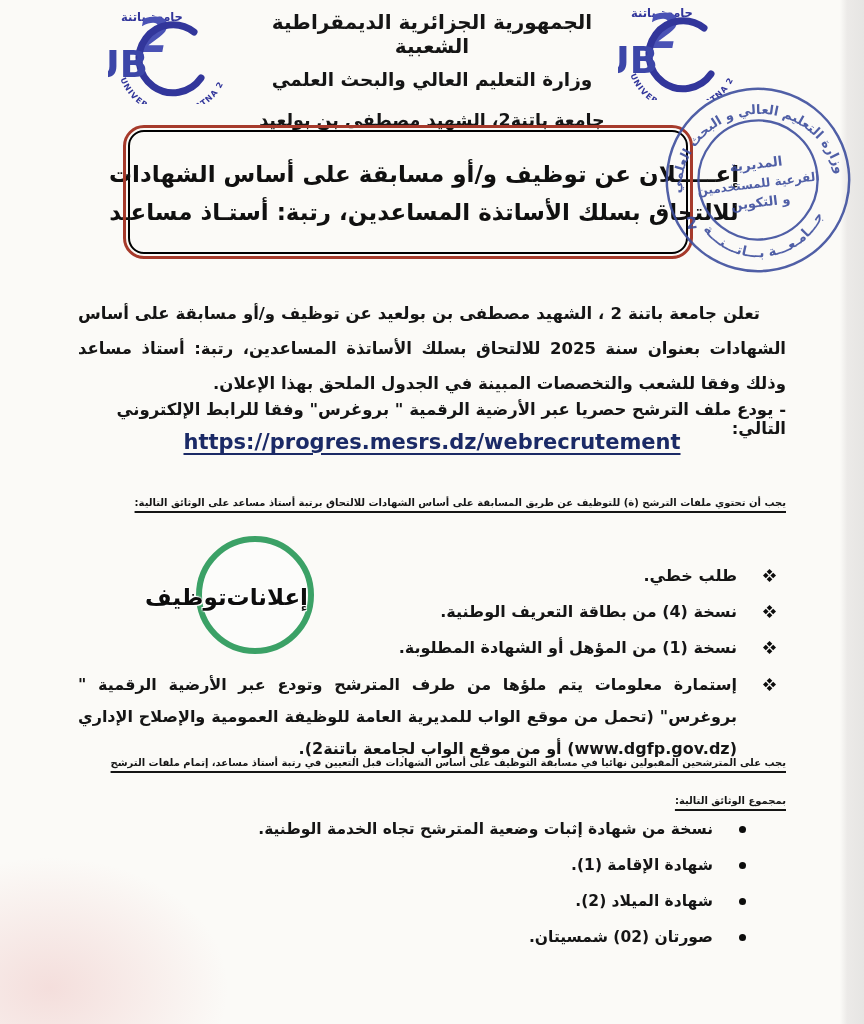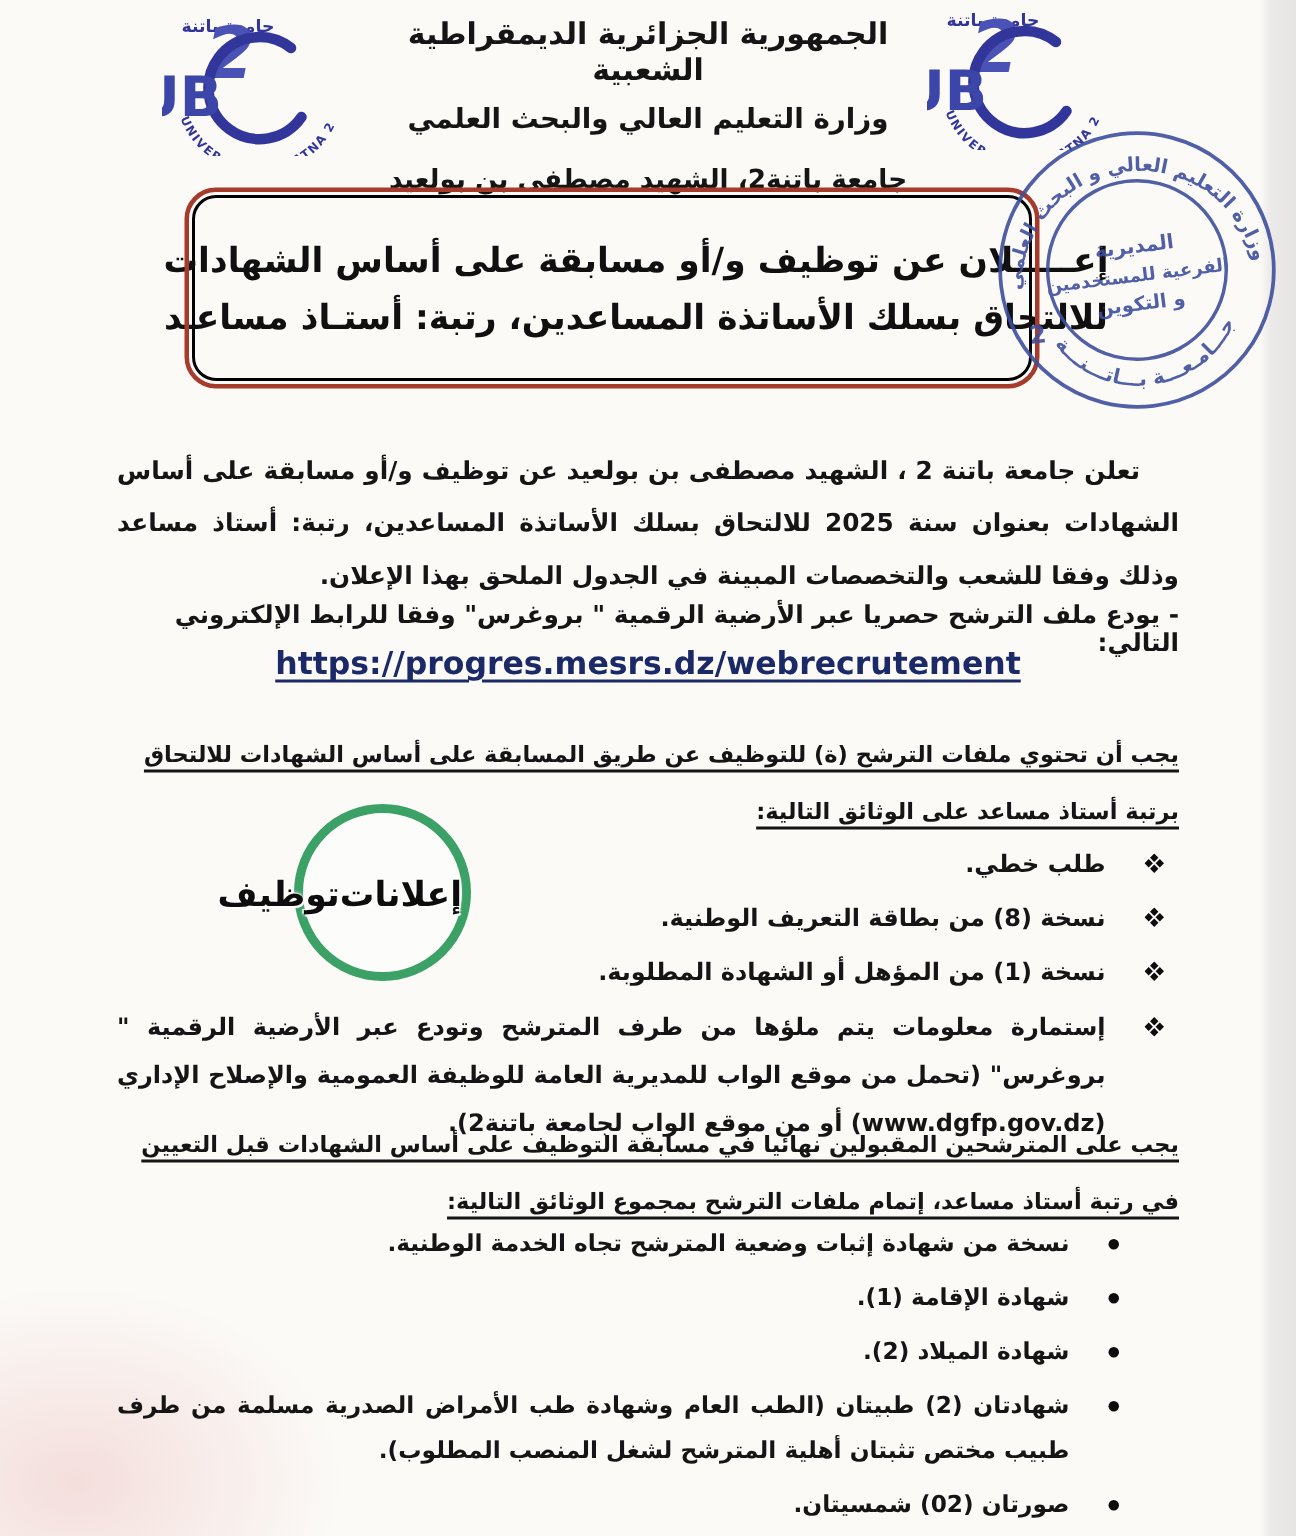--- a/index.html
+++ b/index.html
@@ -53,21 +53,21 @@
     position:absolute; left:78px; top:400px; width:708px;
     font-size:16.5px; font-weight:700; text-align:right;
   }
   .url-row { position:absolute; left:0; top:430px; width:864px; text-align:center; }
   .url {
     display:inline-block; direction:ltr; font-size:21px; font-weight:800;
     color:#1b2a66; text-decoration:underline; text-underline-offset:4px; cursor:pointer;
   }
   .sec-heading {
     position:absolute; left:78px; width:708px;
-    font-size:15px; font-weight:800; line-height:38px;
+    font-size:10px; font-weight:800; line-height:38px;
     text-decoration:underline; text-underline-offset:5px; text-decoration-thickness:1.5px;
   }
   .h1 { top:484px; }
   .h2 { top:744px;text-align:right; }
   
   ul.checklist { position:absolute; left:78px; width:708px; list-style:none; }
   .list1 { top:560px; padding-right:10px; }
   .list2 { top:814px; padding-right:40px; }
   ul.checklist li { display:flex; gap:26px; align-items:flex-start; font-weight:700; }
   .list1 li { font-size:16px; line-height:32px; margin-bottom:4px; }
@@ -181,21 +181,21 @@
       </svg>
       <span class="li-text short">طلب خطي.</span>
     </li>
     <li>
       <svg class="bullet-diamond" viewBox="0 0 13 13">
         <polygon points="6.5,0 9.3,2.8 6.5,5.6 3.7,2.8" fill="#0c0c0c"></polygon>
         <polygon points="6.5,7.4 9.3,10.2 6.5,13 3.7,10.2" fill="#0c0c0c"></polygon>
         <polygon points="0,6.5 2.8,3.7 5.6,6.5 2.8,9.3" fill="#0c0c0c"></polygon>
         <polygon points="7.4,6.5 10.2,3.7 13,6.5 10.2,9.3" fill="#0c0c0c"></polygon>
       </svg>
-      <span class="li-text short">نسخة (8) من بطاقة التعريف الوطنية.</span>
+      <span class="li-text short">نسخة (4) من بطاقة التعريف الوطنية.</span>
     </li>
     <li>
       <svg class="bullet-diamond" viewBox="0 0 13 13">
         <polygon points="6.5,0 9.3,2.8 6.5,5.6 3.7,2.8" fill="#0c0c0c"></polygon>
         <polygon points="6.5,7.4 9.3,10.2 6.5,13 3.7,10.2" fill="#0c0c0c"></polygon>
         <polygon points="0,6.5 2.8,3.7 5.6,6.5 2.8,9.3" fill="#0c0c0c"></polygon>
         <polygon points="7.4,6.5 10.2,3.7 13,6.5 10.2,9.3" fill="#0c0c0c"></polygon>
       </svg>
       <span class="li-text short">نسخة (1) من المؤهل أو الشهادة المطلوبة.</span>
     </li>
@@ -217,23 +217,19 @@
       <span class="bullet-dot"></span>
       <span class="li-text short">نسخة من شهادة إثبات وضعية المترشح تجاه الخدمة الوطنية.</span>
     </li>
     <li>
       <span class="bullet-dot"></span>
       <span class="li-text short">شهادة الإقامة (1).</span>
     </li>
     <li>
       <span class="bullet-dot"></span>
       <span class="li-text short">شهادة الميلاد (2).</span>
-    </li>
-    <li>
-      <span class="bullet-dot"></span>
-      <span class="li-text">شهادتان (2) طبيتان (الطب العام وشهادة طب الأمراض الصدرية مسلمة من طرف طبيب مختص تثبتان أهلية المترشح لشغل المنصب المطلوب).</span>
     </li>
     <li>
       <span class="bullet-dot"></span>
       <span class="li-text short">صورتان (02) شمسيتان.</span>
     </li>
   </ul>
 </div>
 
 </body></html>

